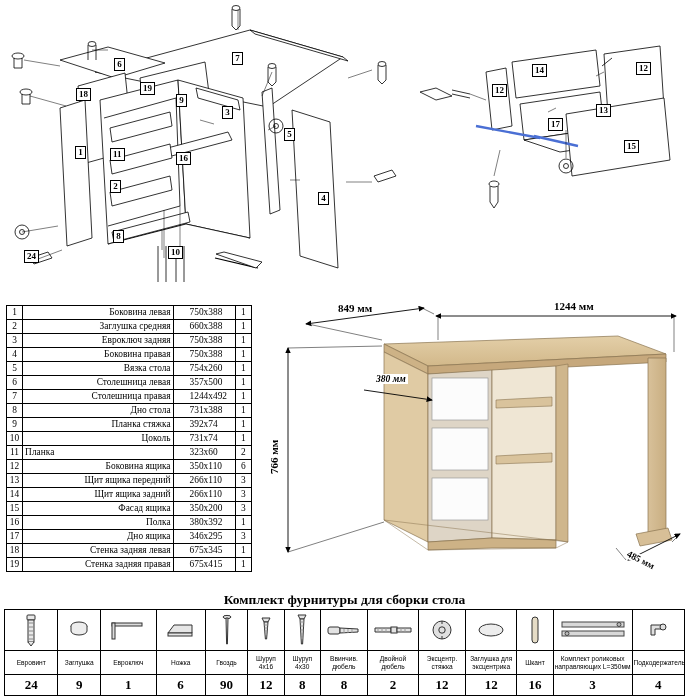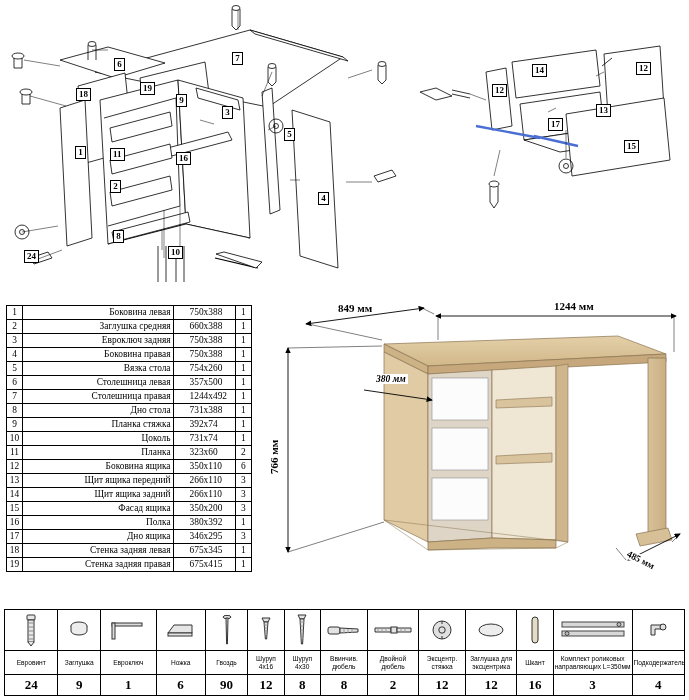--- a/index.html
+++ b/index.html
@@ -290,21 +290,21 @@
           <td class="qty">1</td>
         </tr>
       <tr>
           <td class="num">10</td>
           <td class="name">Цоколь</td>
           <td class="dim">731x74</td>
           <td class="qty">1</td>
         </tr>
       <tr>
           <td class="num">11</td>
-          <td class="name" style="text-align:right;">Планка</td>
+          <td class="name" style="text-align:left;">Планка</td>
           <td class="dim">323x60</td>
           <td class="qty">2</td>
         </tr>
       <tr>
           <td class="num">12</td>
           <td class="name">Боковина ящика</td>
           <td class="dim">350x110</td>
           <td class="qty">6</td>
         </tr>
       <tr>
@@ -416,20 +416,21 @@
       <line x1="424" y1="238" x2="416" y2="246" stroke="#000" stroke-width="0.5"></line>
     </svg>
 
     <div class="dimlabel" style="left:262px; top:4px;margin-left:34px;">1244 мм</div>
     <div class="dimlabel" style="left:80px; top:6px;">849 мм</div>
     <div class="dimlabel vert" style="left:12px; top:180px;">766 мм</div>
     <div class="dimlabel small" style="left:118px; top:78px;font-style:italic;">380 мм</div>
     <div class="dimlabel small diag" style="left:372px; top:252px;">485 мм</div>
   </div>
 
+  <div class="kit-title">Комплект фурнитуры для сборки стола</div>
 
   <table class="kit">
     <colgroup>
       <col style="width:50px">
         <col style="width:40px">
         <col style="width:52px">
         <col style="width:46px">
       <col style="width:40px">
         <col style="width:34px">
         <col style="width:34px">

